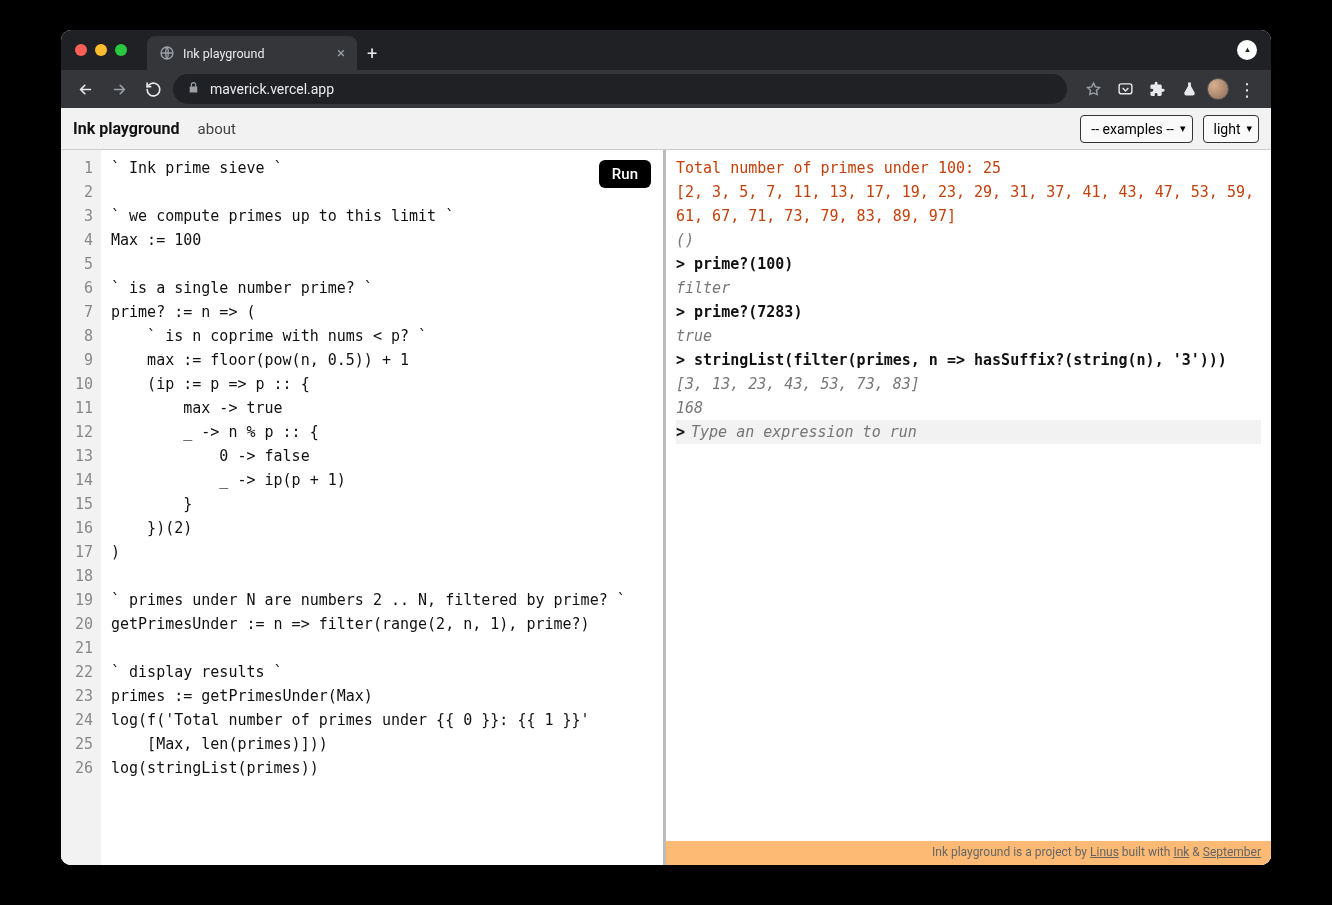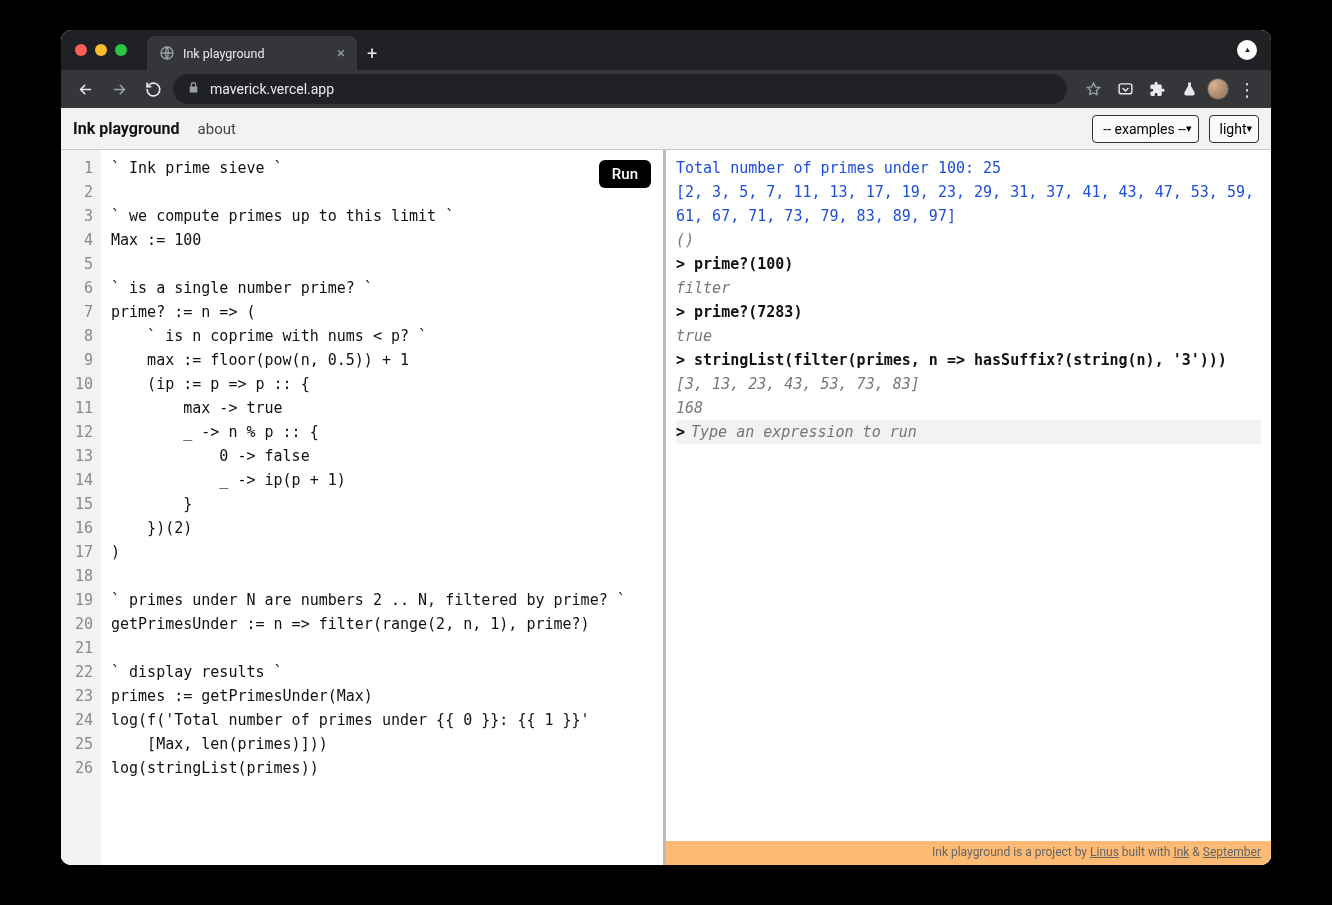--- a/index.html
+++ b/index.html
@@ -128,20 +128,21 @@
   .about-link { color:#444; font-size:15px; text-decoration:none; cursor:pointer; }
   .app-header-right { display:flex; gap:10px; }
   .select {
     background:#fafafa;
     border:1.5px solid #333;
     border-radius:4px;
     height:28px;
     display:flex;
     align-items:center;
     padding:0 6px 0 10px;
+    gap:6px;
     font-size:14px;
     cursor:pointer;
   }
   .select .caret { font-size:11px; }
   .panes {
     flex:1;
     display:flex;
     min-height:0;
   }
   .pane-left {
@@ -191,21 +192,21 @@
   }
   .repl {
     flex:1;
     padding:6px 10px;
     font-family: "SF Mono", ui-monospace, Menlo, Consolas, monospace;
     font-size:15px;
     line-height:24px;
     color:#111;
     overflow:auto;
   }
-  .repl .out { color:#1d4ed8; }
+  .repl .out { color:#c2410c; }
   .repl .out-sub { color:#777; font-style:italic; }
   .repl .in-row { font-weight:800; }
   .repl .res { color:#777; font-style:italic; }
   .repl-prompt-row {
     display:flex;
     gap:6px;
     align-items:center;
     background:#f2f2f2;
   }
   .repl-prompt-row .prompt { font-weight:800; }

